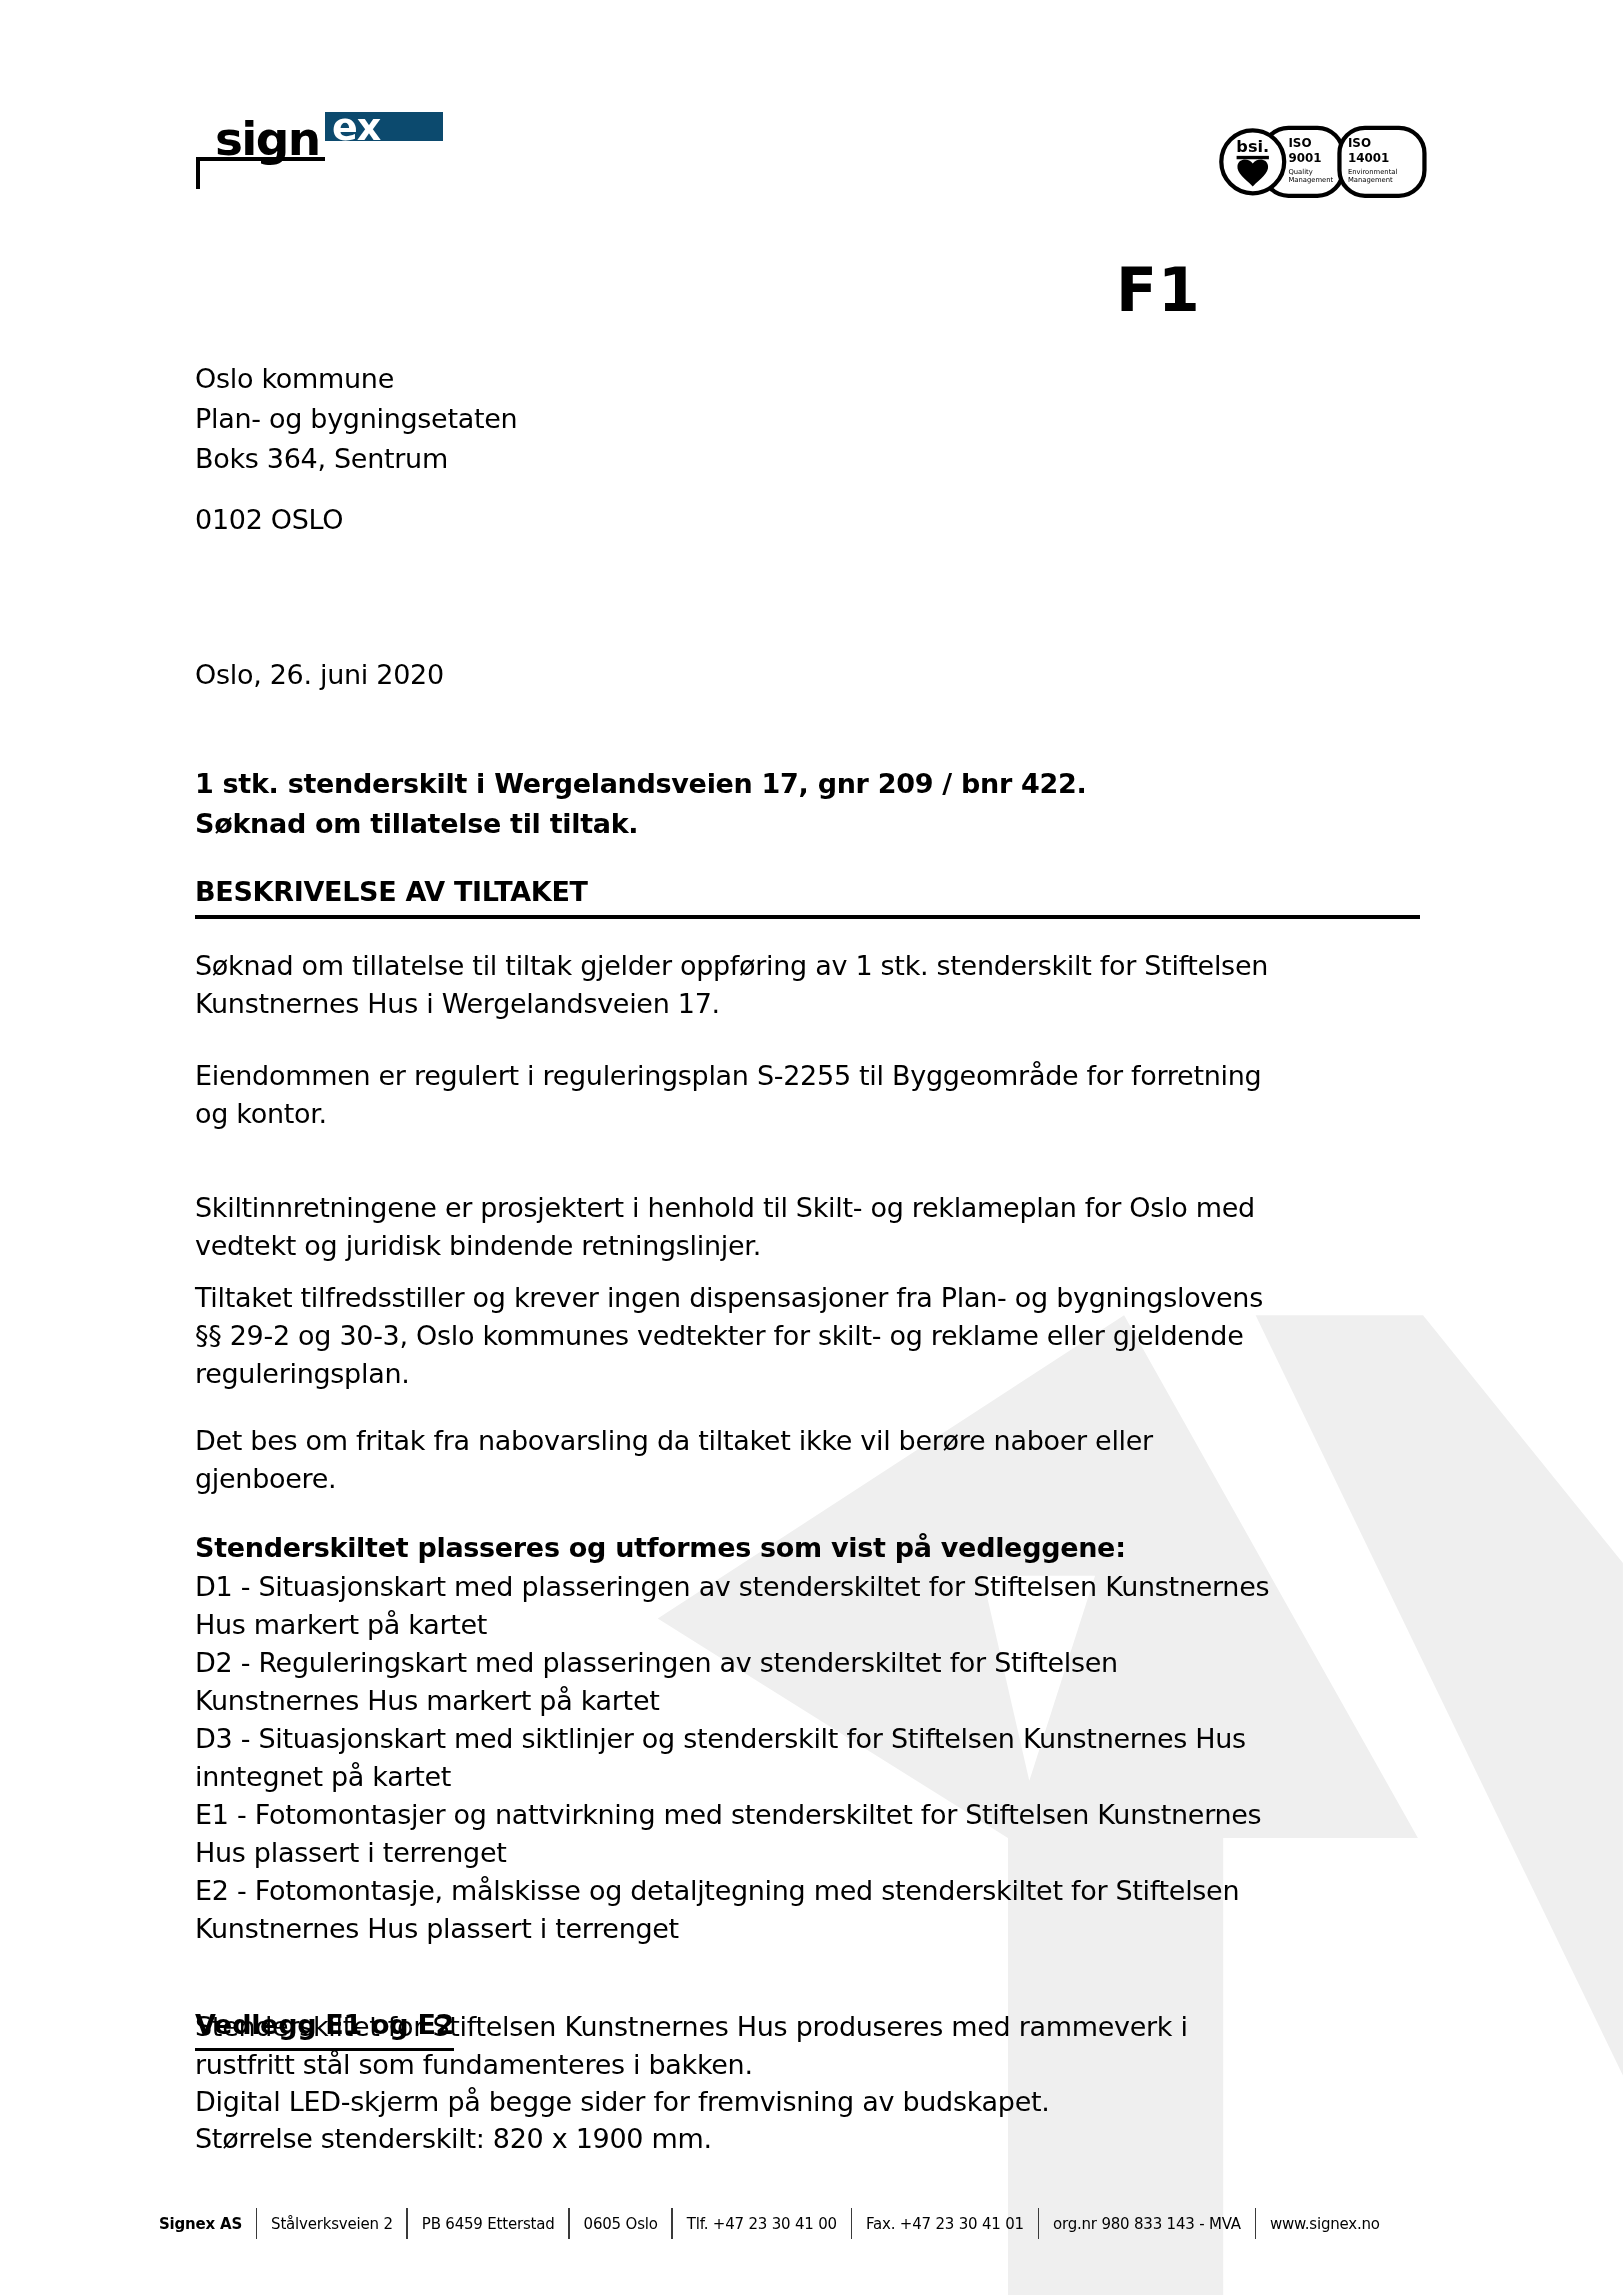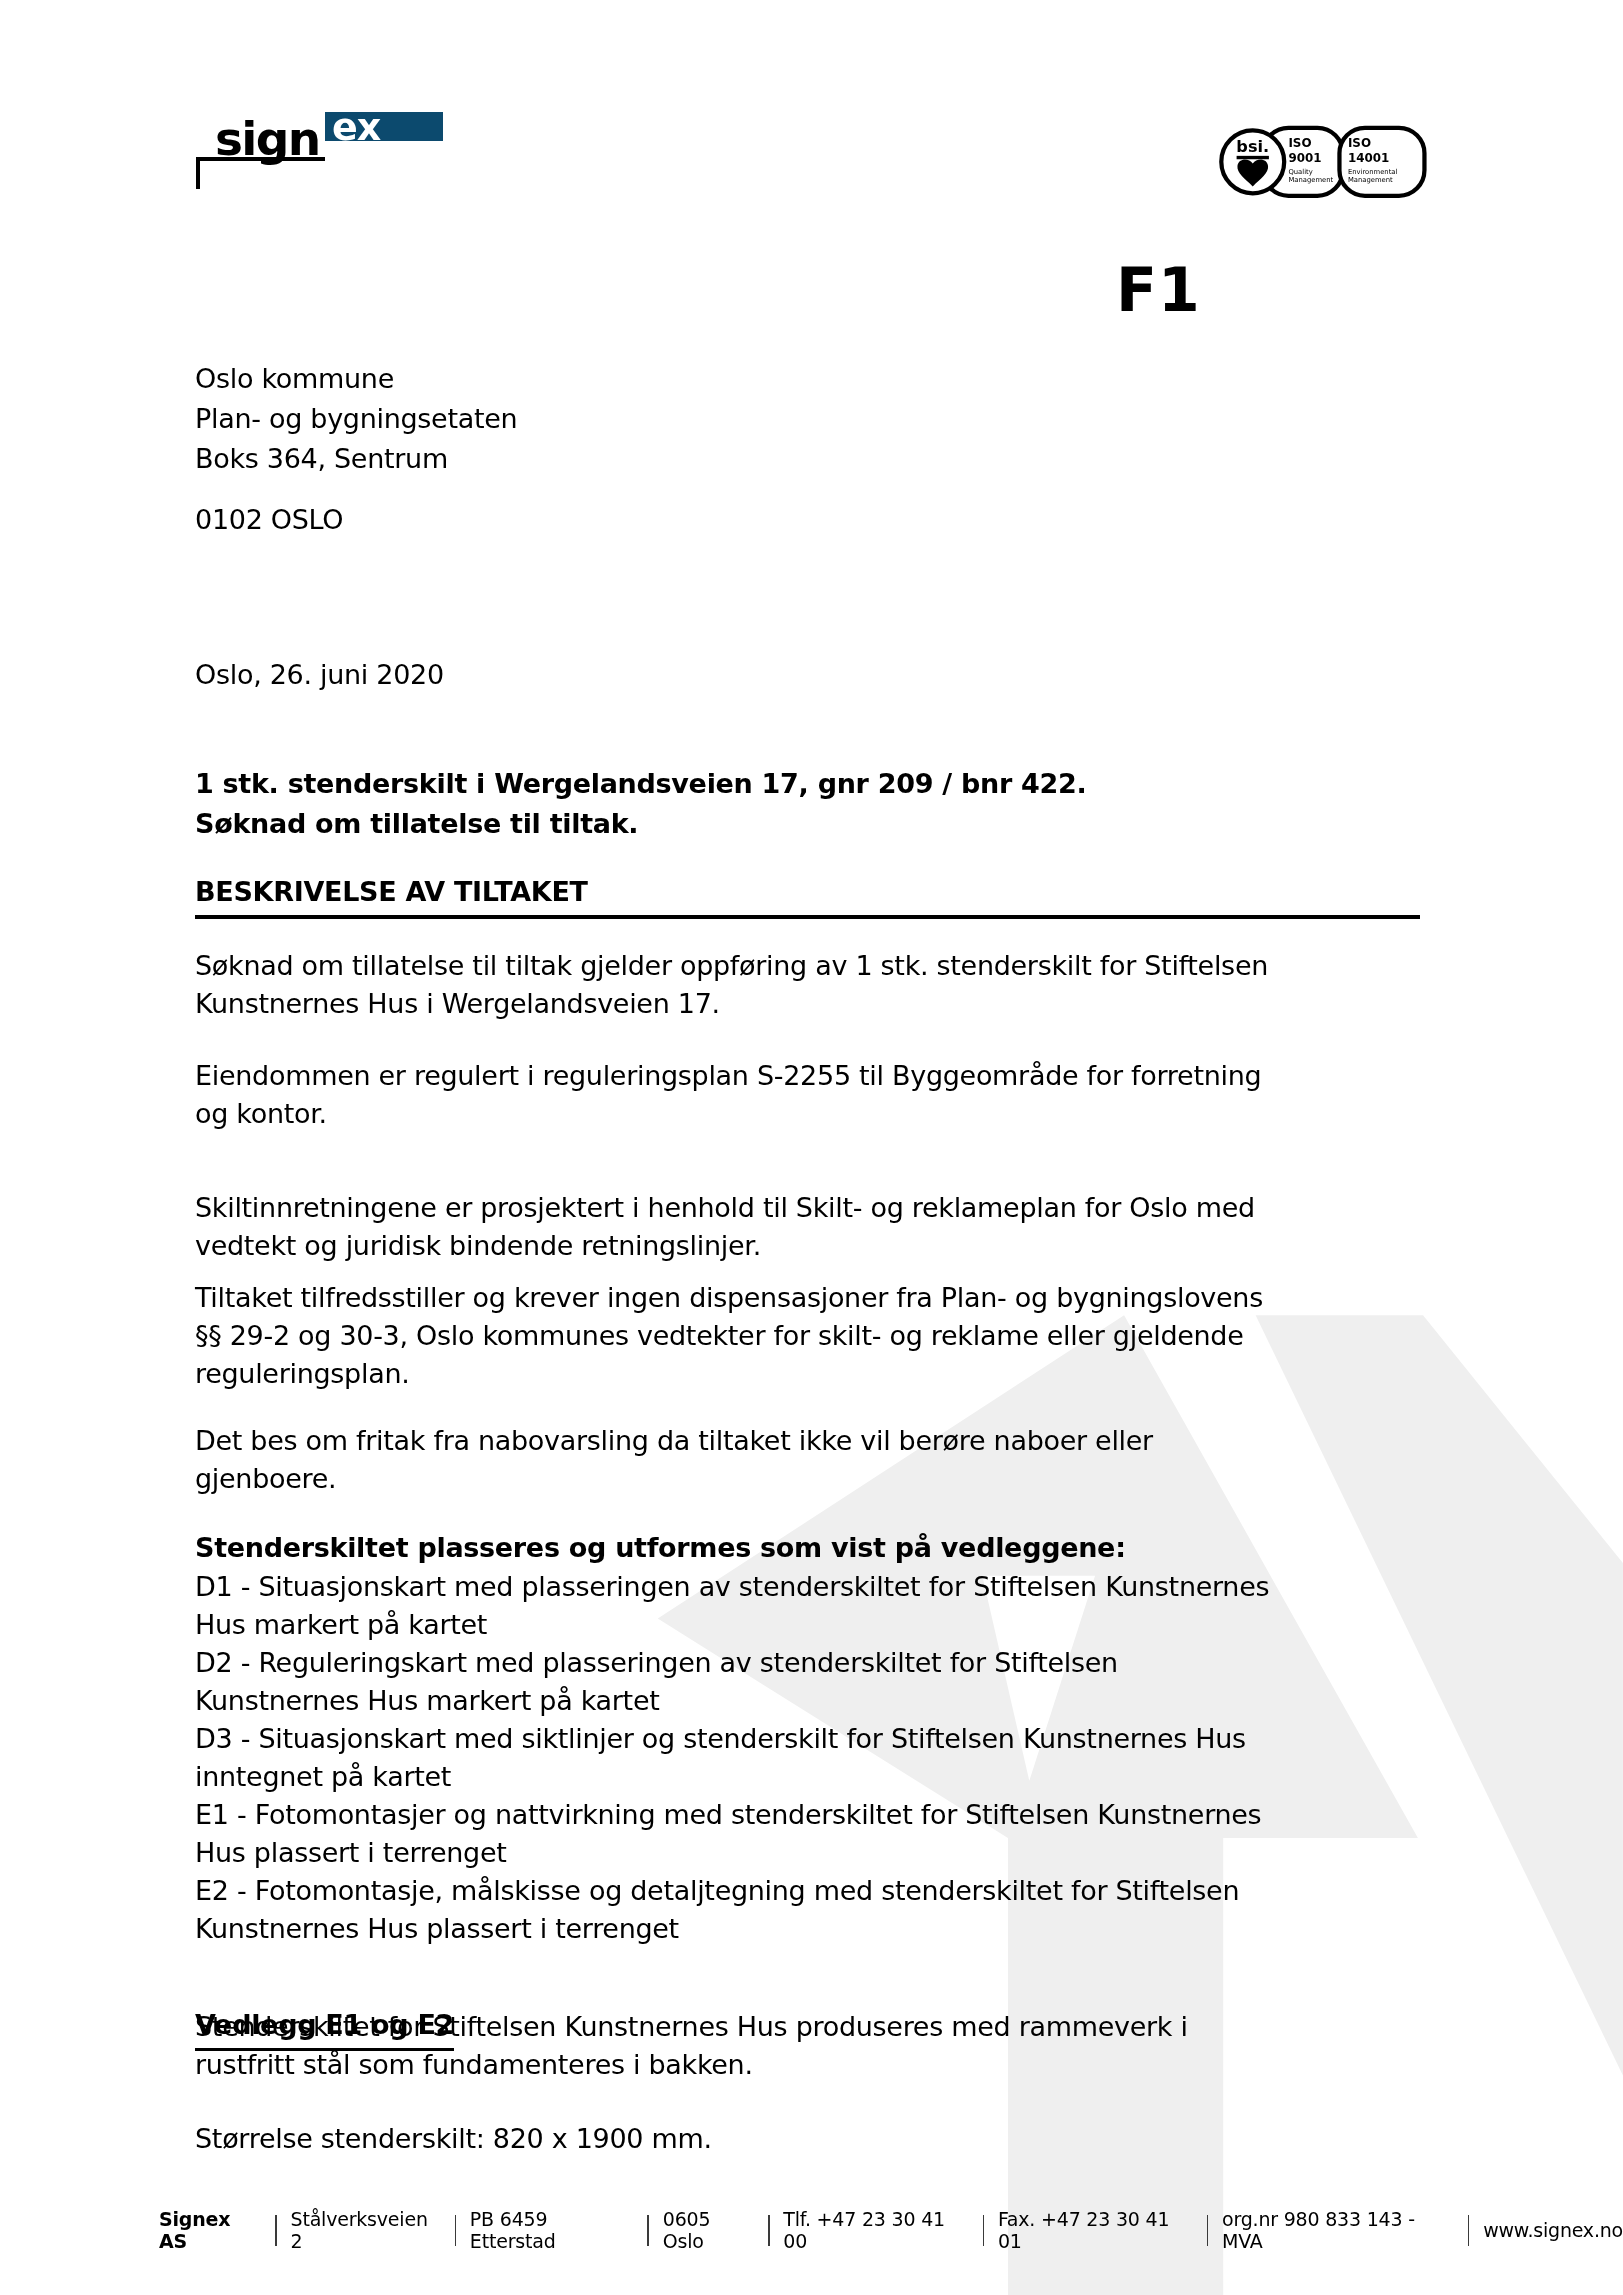--- a/index.html
+++ b/index.html
@@ -47,21 +47,21 @@
 
   .att-heading { left:195px; top:1529px; }
   .att-list { left:195px; top:1568px; }
 
   .appendix-heading { left:195px; top:1968px; }
   .appendix-heading .ul { display:inline-block; border-bottom:3.4px solid #000; padding-bottom:4px; }
   .appendix-lines { left:195px; top:2008px; }
   .appendix-line3 { left:195px; top:2083px; }
   .appendix-line4 { left:195px; top:2120px; }
 
-  .footer { left:159px; top:2208px; display:flex; align-items:center; font-size:19px; letter-spacing:-0.2px; }
+  .footer { left:159px; top:2208px; display:flex; align-items:center; font-size:15px; letter-spacing:-0.2px; }
   .footer .sep { width:1.7px; height:31px; background:#3a3a3a; margin:0 13.7px; }
   .footer .company { font-weight:bold; }
 </style>
 </head>
 <body>
 
 <div class="page">
 
   <svg class="wm" width="1623" height="2295" viewBox="0 0 1900 2687">
     <path d="M1316 1540 L770 1895 L1180 2152 L1180 2687 L1432 2687 L1432 2152 L1660 2152 Z" fill="#efefef"></path>
@@ -129,20 +129,21 @@
 Kunstnernes Hus markert på kartet</div><div>D3 - Situasjonskart med siktlinjer og stenderskilt for Stiftelsen Kunstnernes Hus
 inntegnet på kartet</div><div>E1 - Fotomontasjer og nattvirkning med stenderskiltet for Stiftelsen Kunstnernes
 Hus plassert i terrenget</div><div>E2 - Fotomontasje, målskisse og detaljtegning med stenderskiltet for Stiftelsen
 Kunstnernes Hus plassert i terrenget</div></div>
 
     <div class="abs bodytext b appendix-heading">
       <span class="ul">Vedlegg E1 og E2</span>
     </div>
     <div class="abs bodytext appendix-lines">Stenderskiltet for Stiftelsen Kunstnernes Hus produseres med rammeverk i
 rustfritt stål som fundamenteres i bakken.</div>
+    <div class="abs bodytext appendix-line3">Digital LED-skjerm på begge sider for fremvisning av budskapet.</div>
     <div class="abs bodytext appendix-line4">Størrelse stenderskilt: 820 x 1900 mm.</div>
 
     <div class="abs footer">
       <span class="company">Signex AS</span>
       <span class="sep"></span>
       <span>Stålverksveien 2</span>
       <span class="sep"></span>
       <span>PB 6459  Etterstad</span>
       <span class="sep"></span>
       <span>0605 Oslo</span>

